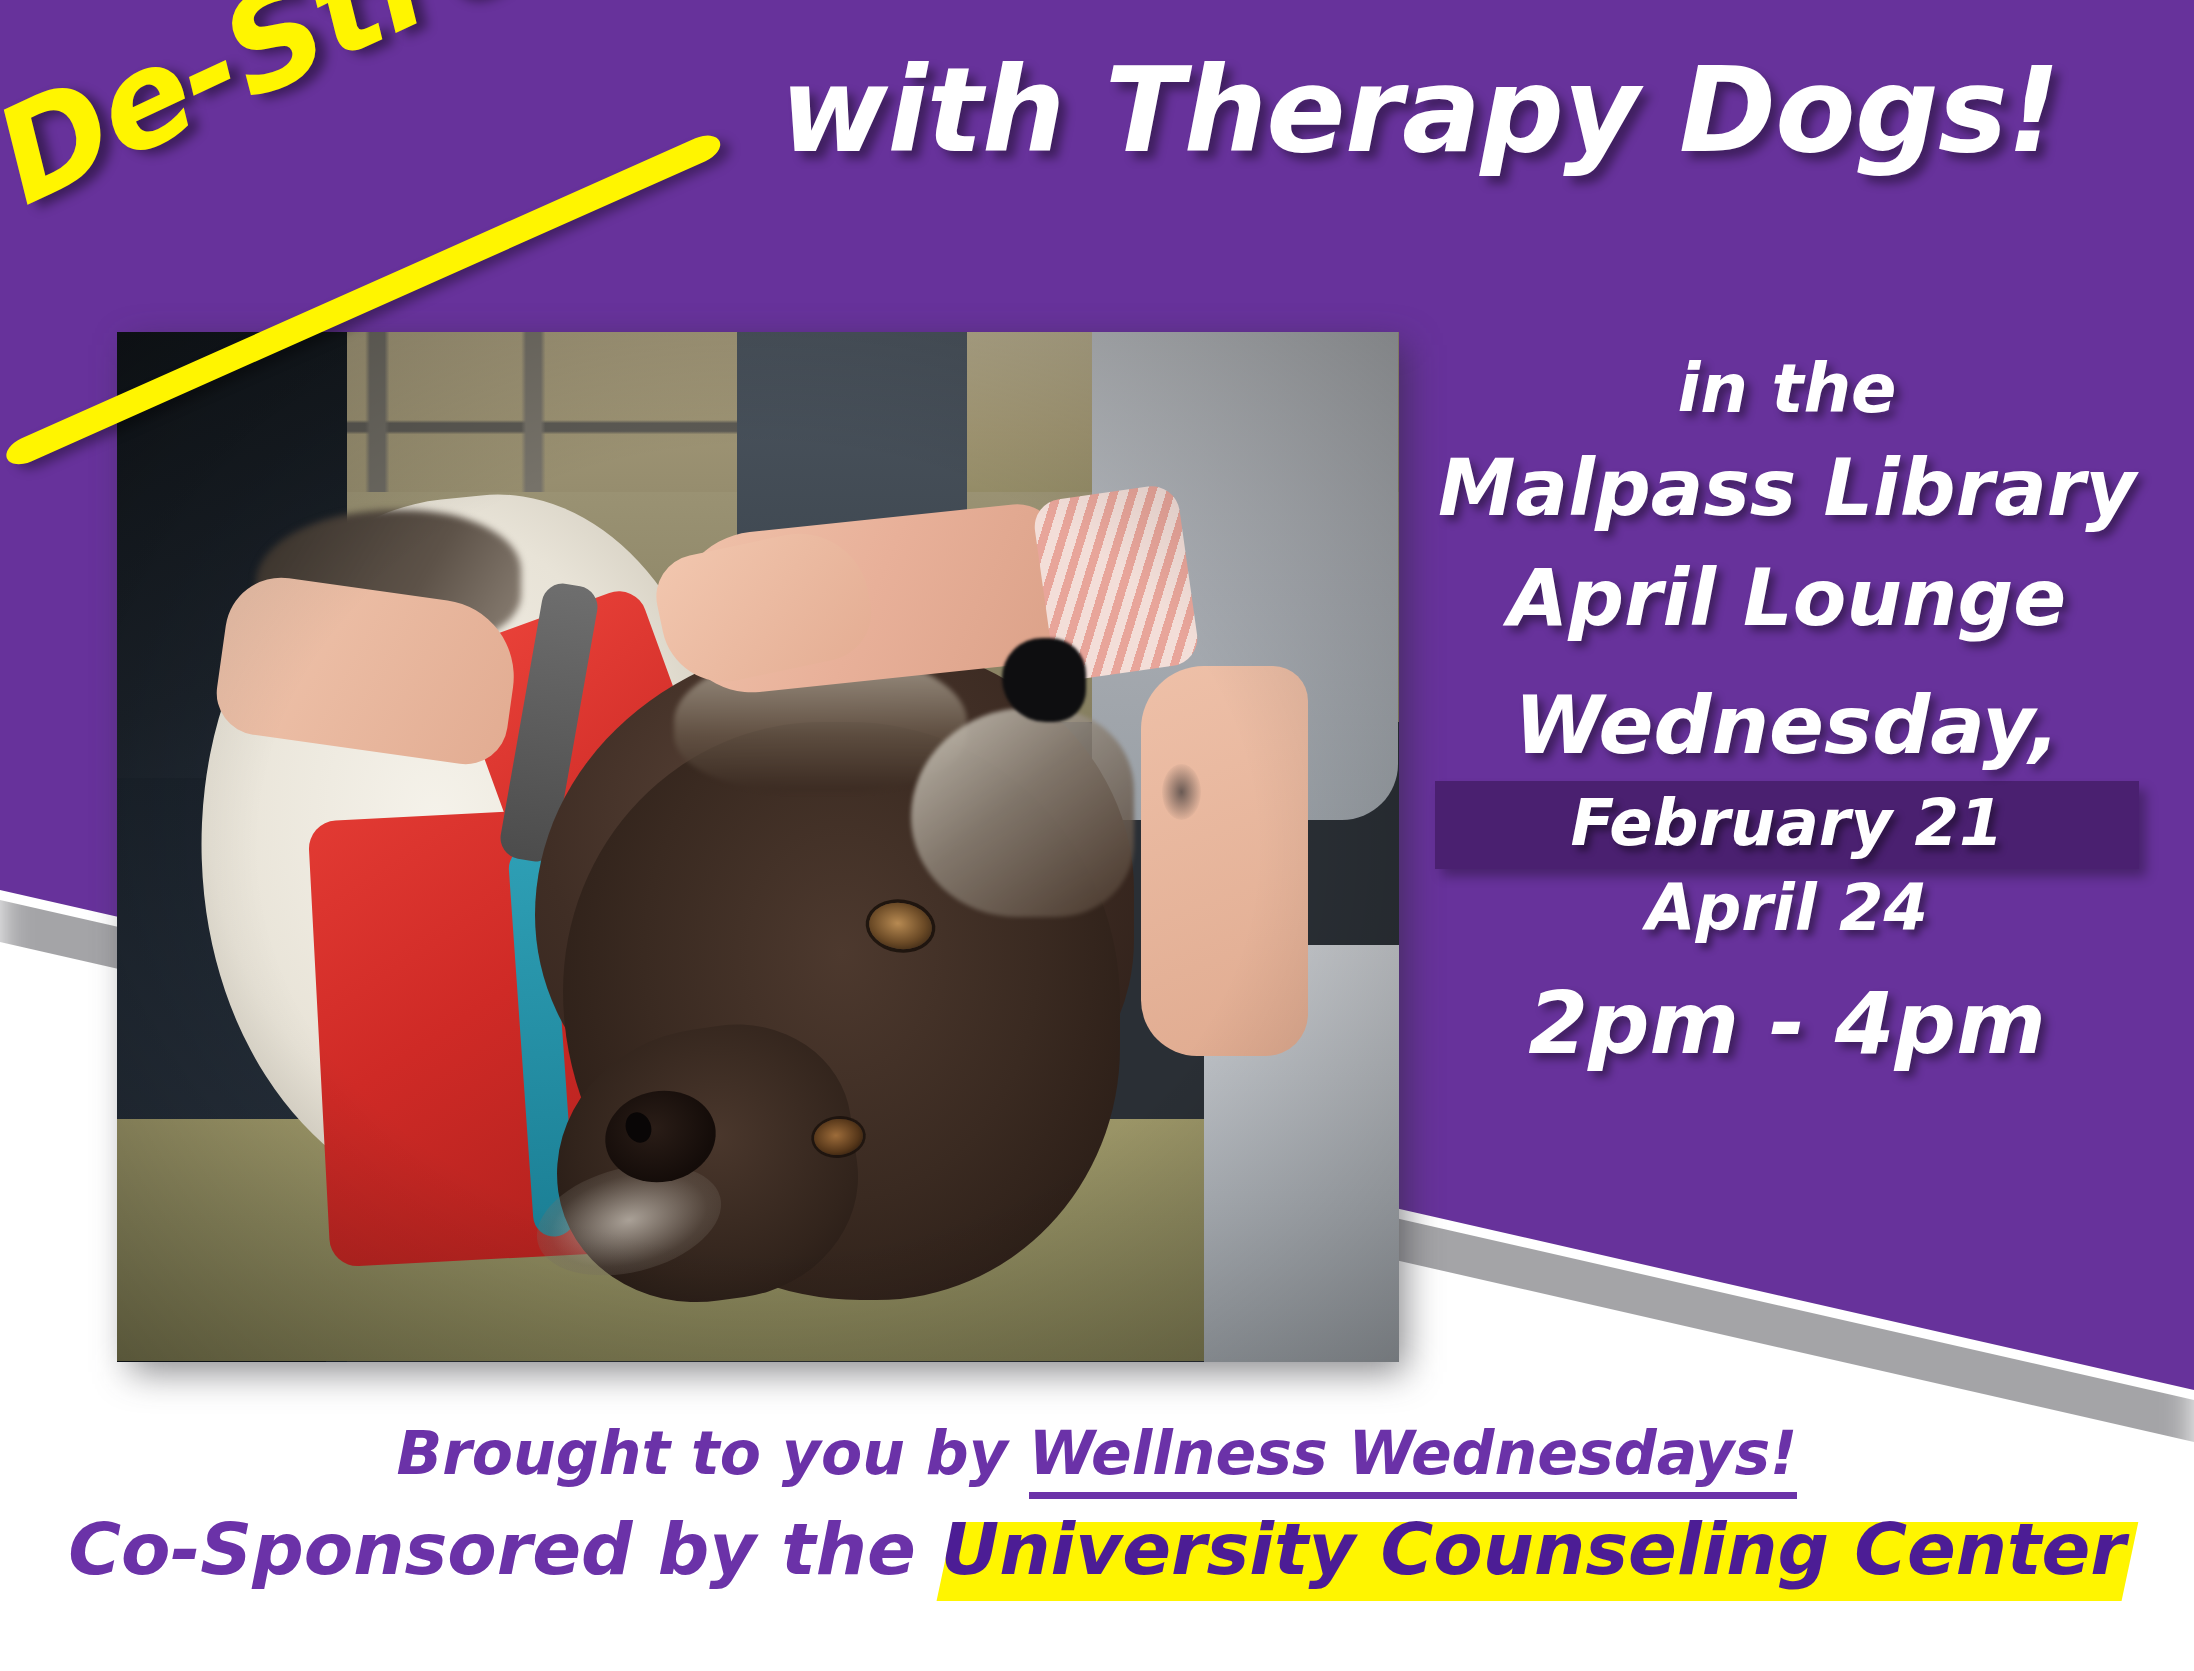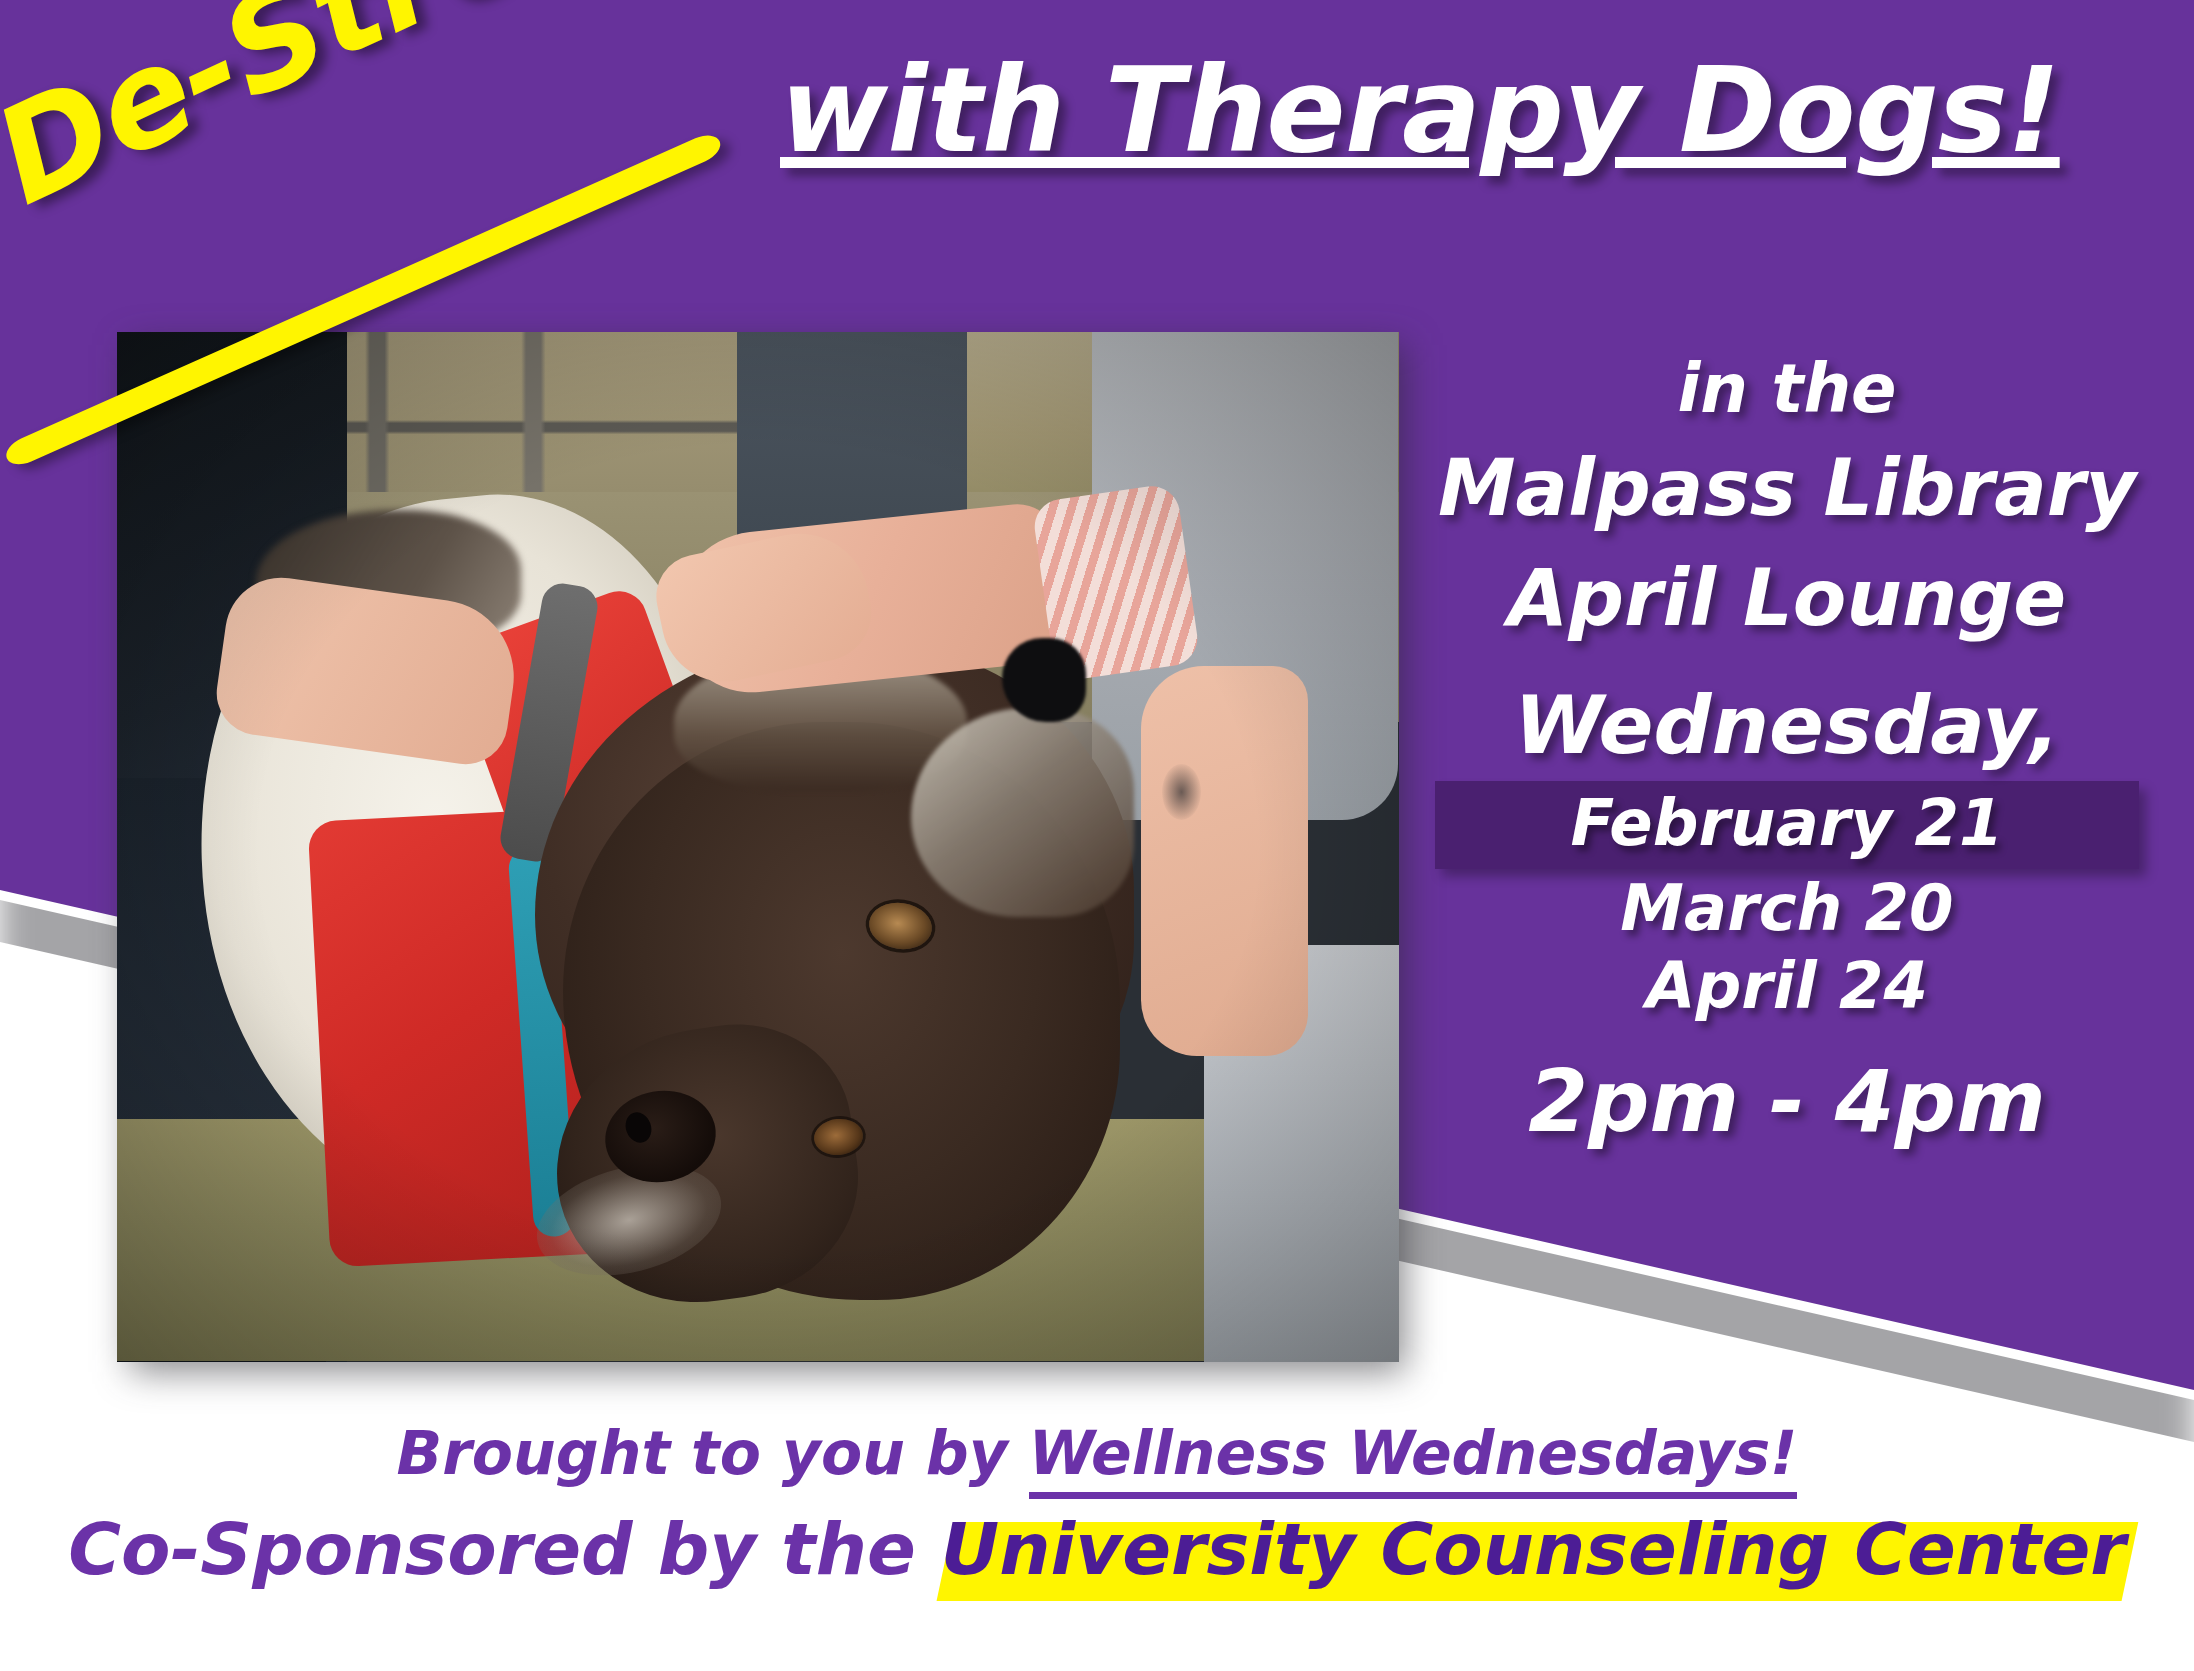--- a/index.html
+++ b/index.html
@@ -250,21 +250,20 @@
     box-shadow:7px 8.4px 11px rgba(0,0,0,.35);
   }
 
   .title{
     position:absolute;left:780px;top:42px;z-index:6;
     font-size:117px;
     color:#ffffff;
     letter-spacing:-0.7px;
     text-shadow:7.7px 7.7px 9.8px rgba(0,0,0,.38);
     white-space:nowrap;
-    text-decoration:underline;
   }
 
   .rightcol{
     position:absolute;left:1435px;top:355px;width:704px;z-index:6;
     text-align:center;color:#ffffff;
   }
   .r-inthe{
     font-size:67px;line-height:1.02;
     text-shadow:5.6px 6.3px 8.4px rgba(0,0,0,.40);
   }
@@ -371,21 +370,20 @@
 
   <div class="rightcol">
     <div class="script r-inthe">in the</div>
     <div class="script r-venue">Malpass Library</div>
     <div class="script r-venue">April Lounge</div>
 
     <div class="script r-day">Wednesday,</div>
 
     <div class="r-dates">
       <div class="script r-date hl">February 21</div>
-      <div class="script r-date">March 20</div>
       <div class="script r-date">April 24</div>
     </div>
 
     <div class="script r-time">2pm - 4pm</div>
   </div>
 
   <div class="footer">
     <div class="script f-line1">
       <span>Brought to you by </span><span class="underline">Wellness Wednesdays!</span>
     </div>

